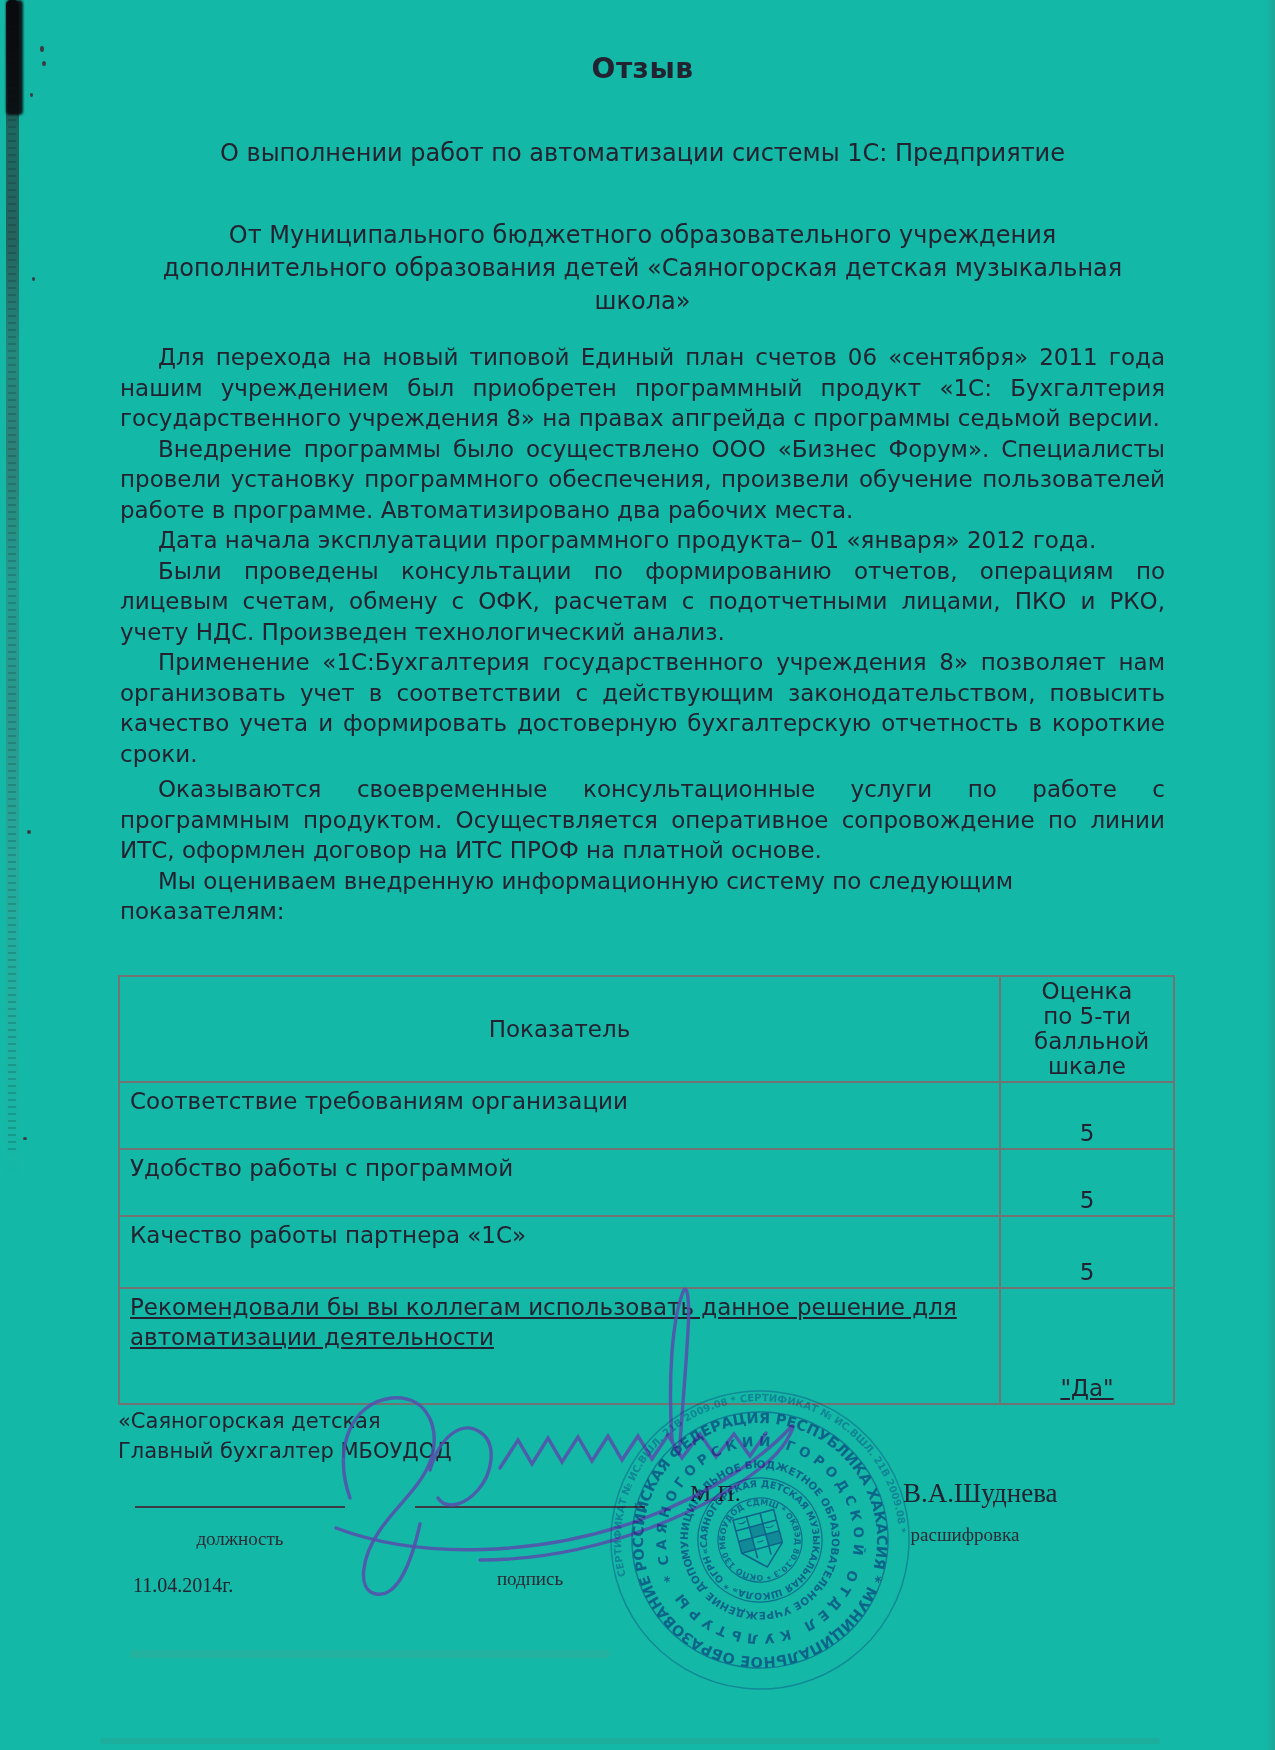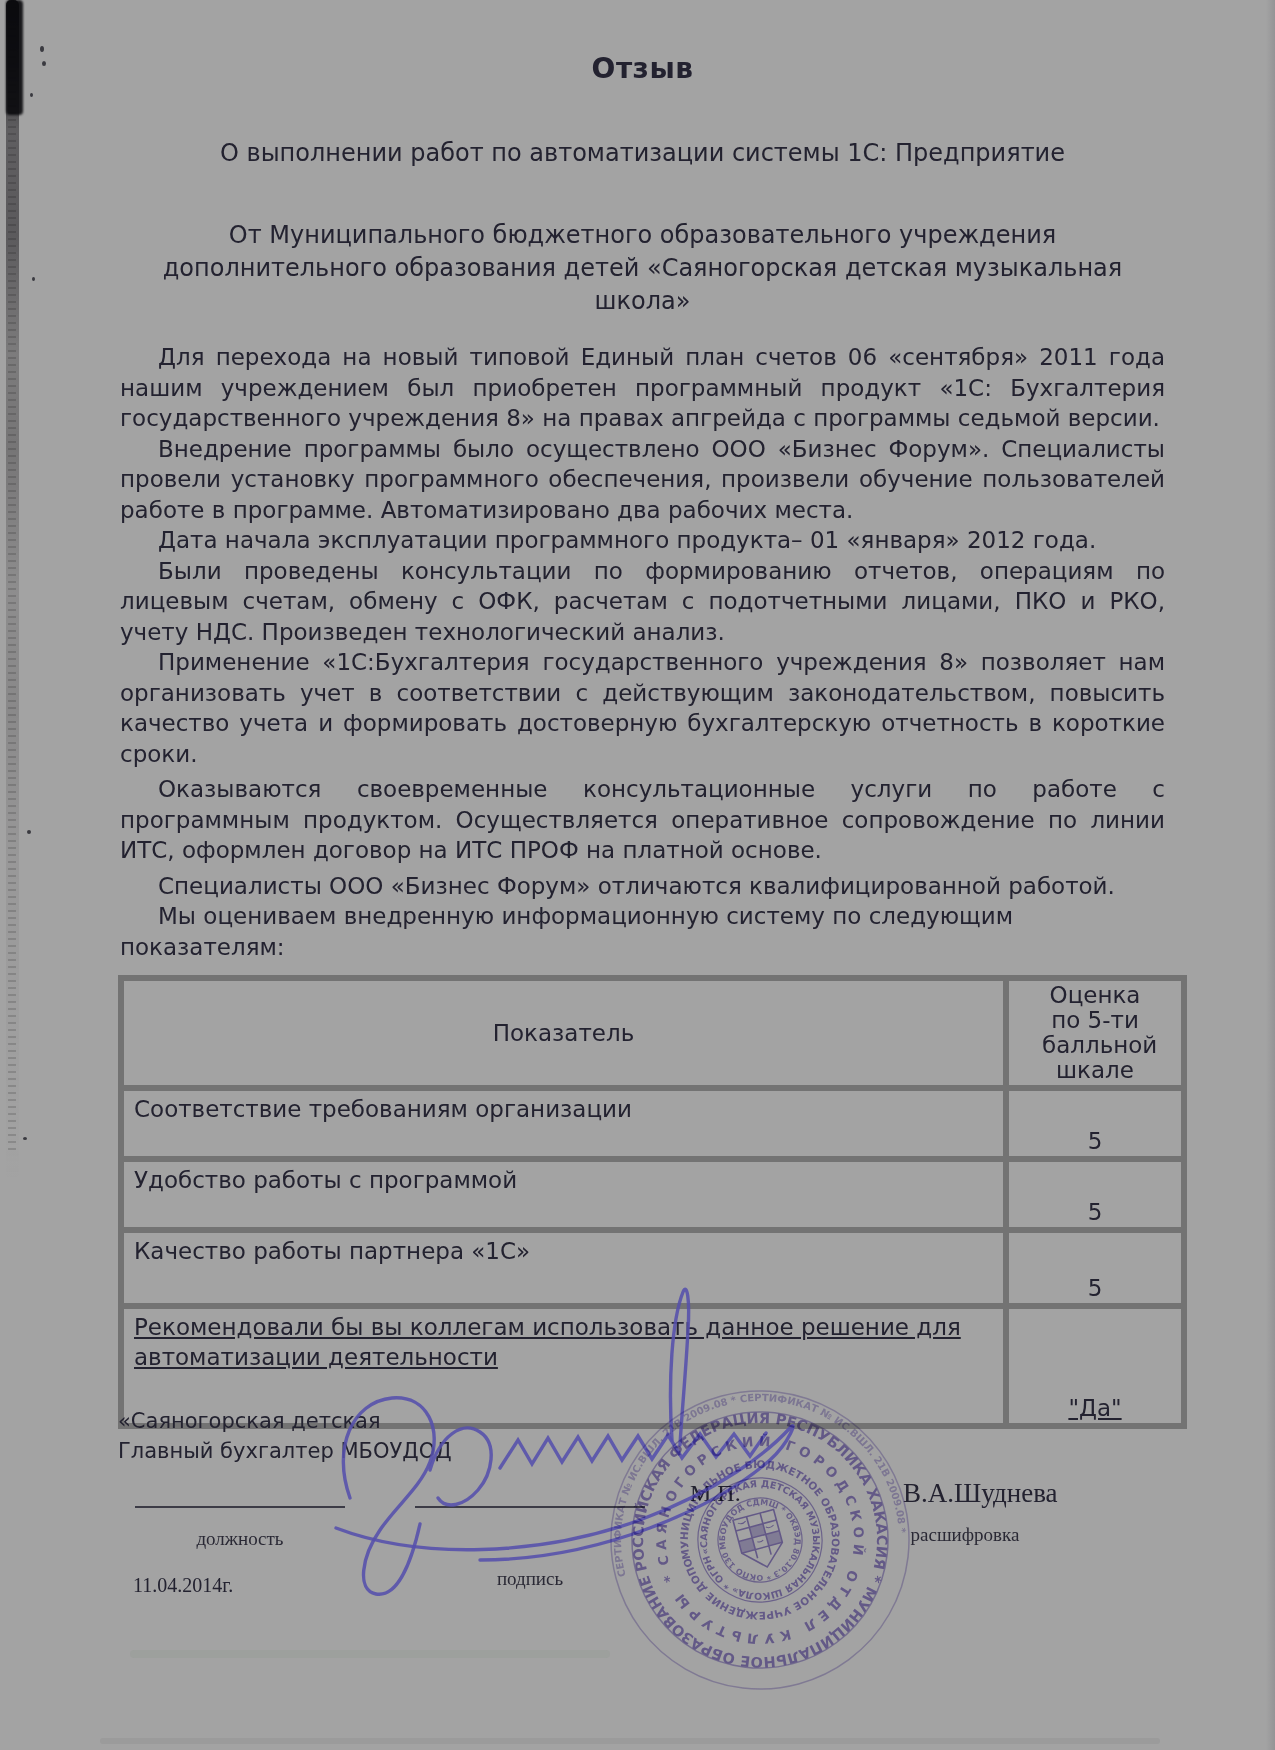--- a/index.html
+++ b/index.html
@@ -1,18 +1,18 @@
 <!DOCTYPE html>
 <html><head>
 <meta charset="utf-8">
 <style>
   html,body{margin:0;padding:0;background:#e8e7e4;}
   .page{
     position:relative; width:1275px; height:1750px; margin:0 auto;
-    background:#a3a3a3; overflow:hidden;
+    background:#14b8a6; overflow:hidden;
     font-family:"DejaVu Sans", sans-serif; color:#232230;
   }
   
   .edge-strip{position:absolute;left:6px;top:0;width:13px;height:1180px;z-index:5;
     background:linear-gradient(to bottom,
       rgba(12,12,15,.95) 0%, rgba(22,22,26,.85) 5%, rgba(40,38,42,.55) 11%,
       rgba(48,46,50,.62) 20%, rgba(62,60,62,.38) 30%, rgba(70,68,70,.48) 38%,
       rgba(82,80,82,.26) 50%, rgba(88,86,88,.34) 60%, rgba(108,106,108,.2) 72%,
       rgba(128,126,128,.12) 86%, rgba(140,140,140,0) 100%);
     filter:blur(.6px); border-radius:5px;}
@@ -29,21 +29,21 @@
   .doc-title{margin:52px 0 0 0;text-align:center;font-size:28px;font-weight:bold;letter-spacing:.5px;}
   .doc-subtitle{margin:54px 0 0 0;text-align:center;font-size:24px;}
   .doc-from{margin:52px 0 0 0;text-align:center;font-size:24px;line-height:33px;}
   .body-block{margin-top:24px;font-size:23px;line-height:30.5px;}
   .body-p{margin:0;text-align:justify;text-indent:38px;}
   .body-p.sp{margin-top:5px;}
   .body-p.narrow{width:905px;text-align:left;}
   
   table.eval{position:absolute;left:118px;top:975px;width:1049px;z-index:2;
     border-collapse:collapse;table-layout:fixed;font-size:23px;}
-  table.eval th, table.eval td{border:6px solid #737373;margin-left:48px;}
+  table.eval th, table.eval td{border:2px solid #737373;margin-left:48px;}
   th.h-ind{width:877px;font-weight:normal;text-align:center;vertical-align:middle;height:99px;}
   th.h-score{width:172px;font-weight:normal;text-align:center;vertical-align:middle;line-height:25px;padding:2px 0;}
   th.h-score span{display:inline-block;width:106px;}
   td.ind{vertical-align:top;text-align:left;padding:3px 10px 4px 10px;line-height:30px;}
   td.score{vertical-align:bottom;text-align:center;padding-bottom:2px;}
   tr.r-small td{height:58px;}
   tr.r-mid td{height:63px;}
   tr.r-big td{height:107px;text-decoration:underline;}
   
   .sig-position{position:absolute;left:118px;top:1406px;font-size:21px;line-height:30px;z-index:2;}
@@ -80,21 +80,20 @@
     <h1 class="doc-title">Отзыв</h1>
     <p class="doc-subtitle">О выполнении работ по автоматизации системы 1С: Предприятие</p>
     <p class="doc-from">От Муниципального бюджетного образовательного учреждения дополнительного образования детей «Саяногорская детская музыкальная школа»</p>
     <div class="body-block">
       <p class="body-p">Для перехода на новый типовой Единый план счетов 06 «сентября» 2011 года нашим учреждением был приобретен программный продукт «1С: Бухгалтерия государственного учреждения 8» на правах апгрейда с программы седьмой версии.</p>
       <p class="body-p">Внедрение программы было осуществлено ООО «Бизнес Форум». Специалисты провели установку программного обеспечения, произвели обучение пользователей работе в программе. Автоматизировано два рабочих места.</p>
       <p class="body-p">Дата начала эксплуатации программного продукта– 01 «января» 2012 года.</p>
       <p class="body-p">Были проведены консультации по формированию отчетов, операциям по лицевым счетам, обмену с ОФК, расчетам с подотчетными лицами, ПКО и РКО, учету НДС. Произведен технологический анализ.</p>
       <p class="body-p">Применение «1С:Бухгалтерия государственного учреждения 8» позволяет нам организовать учет в соответствии с действующим законодательством, повысить качество учета и формировать достоверную бухгалтерскую отчетность в короткие сроки.</p>
       <p class="body-p sp">Оказываются своевременные консультационные услуги по работе с программным продуктом. Осуществляется оперативное сопровождение по линии ИТС, оформлен договор на ИТС ПРОФ на платной основе.</p>
-      <p class="body-p sp">Специалисты ООО «Бизнес Форум» отличаются квалифицированной работой.</p>
       <p class="body-p narrow">Мы оцениваем внедренную информационную систему по следующим показателям:</p>
     </div>
   </div>
 
   <table class="eval">
     <thead>
       <tr>
         <th class="h-ind">Показатель</th>
         <th class="h-score"><span>Оценка по 5-ти балльной шкале</span></th>
       </tr>

